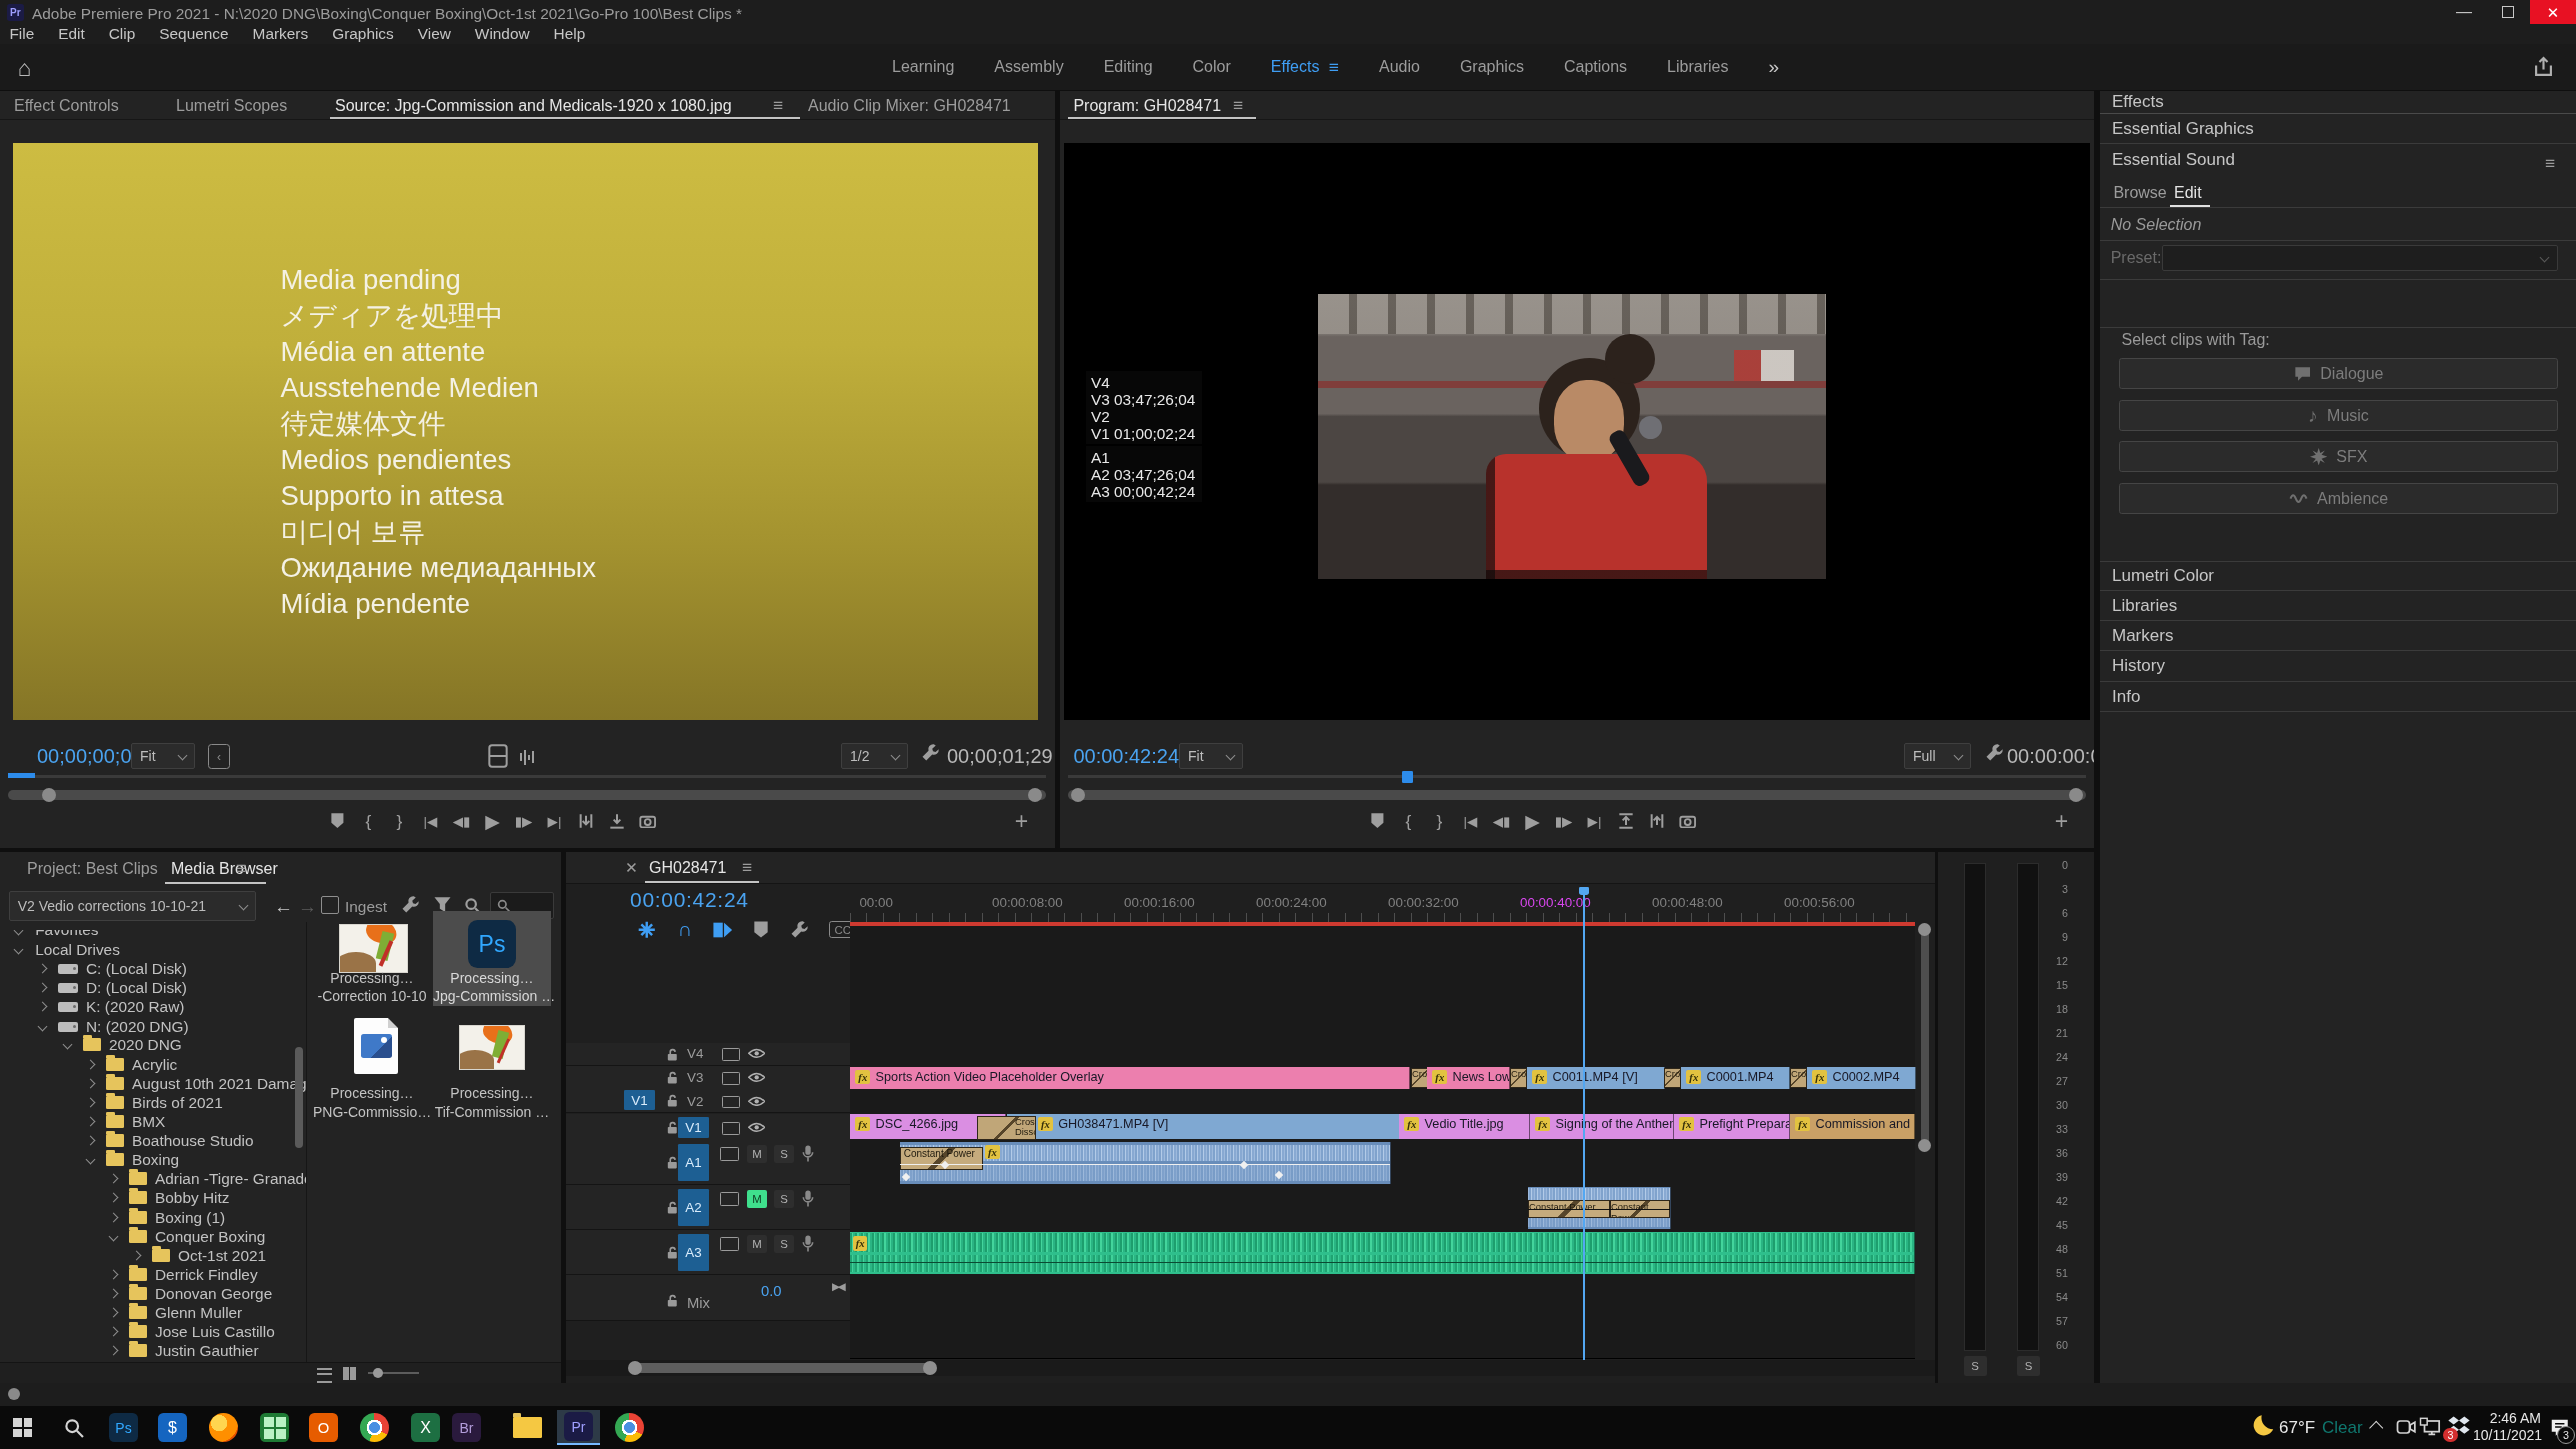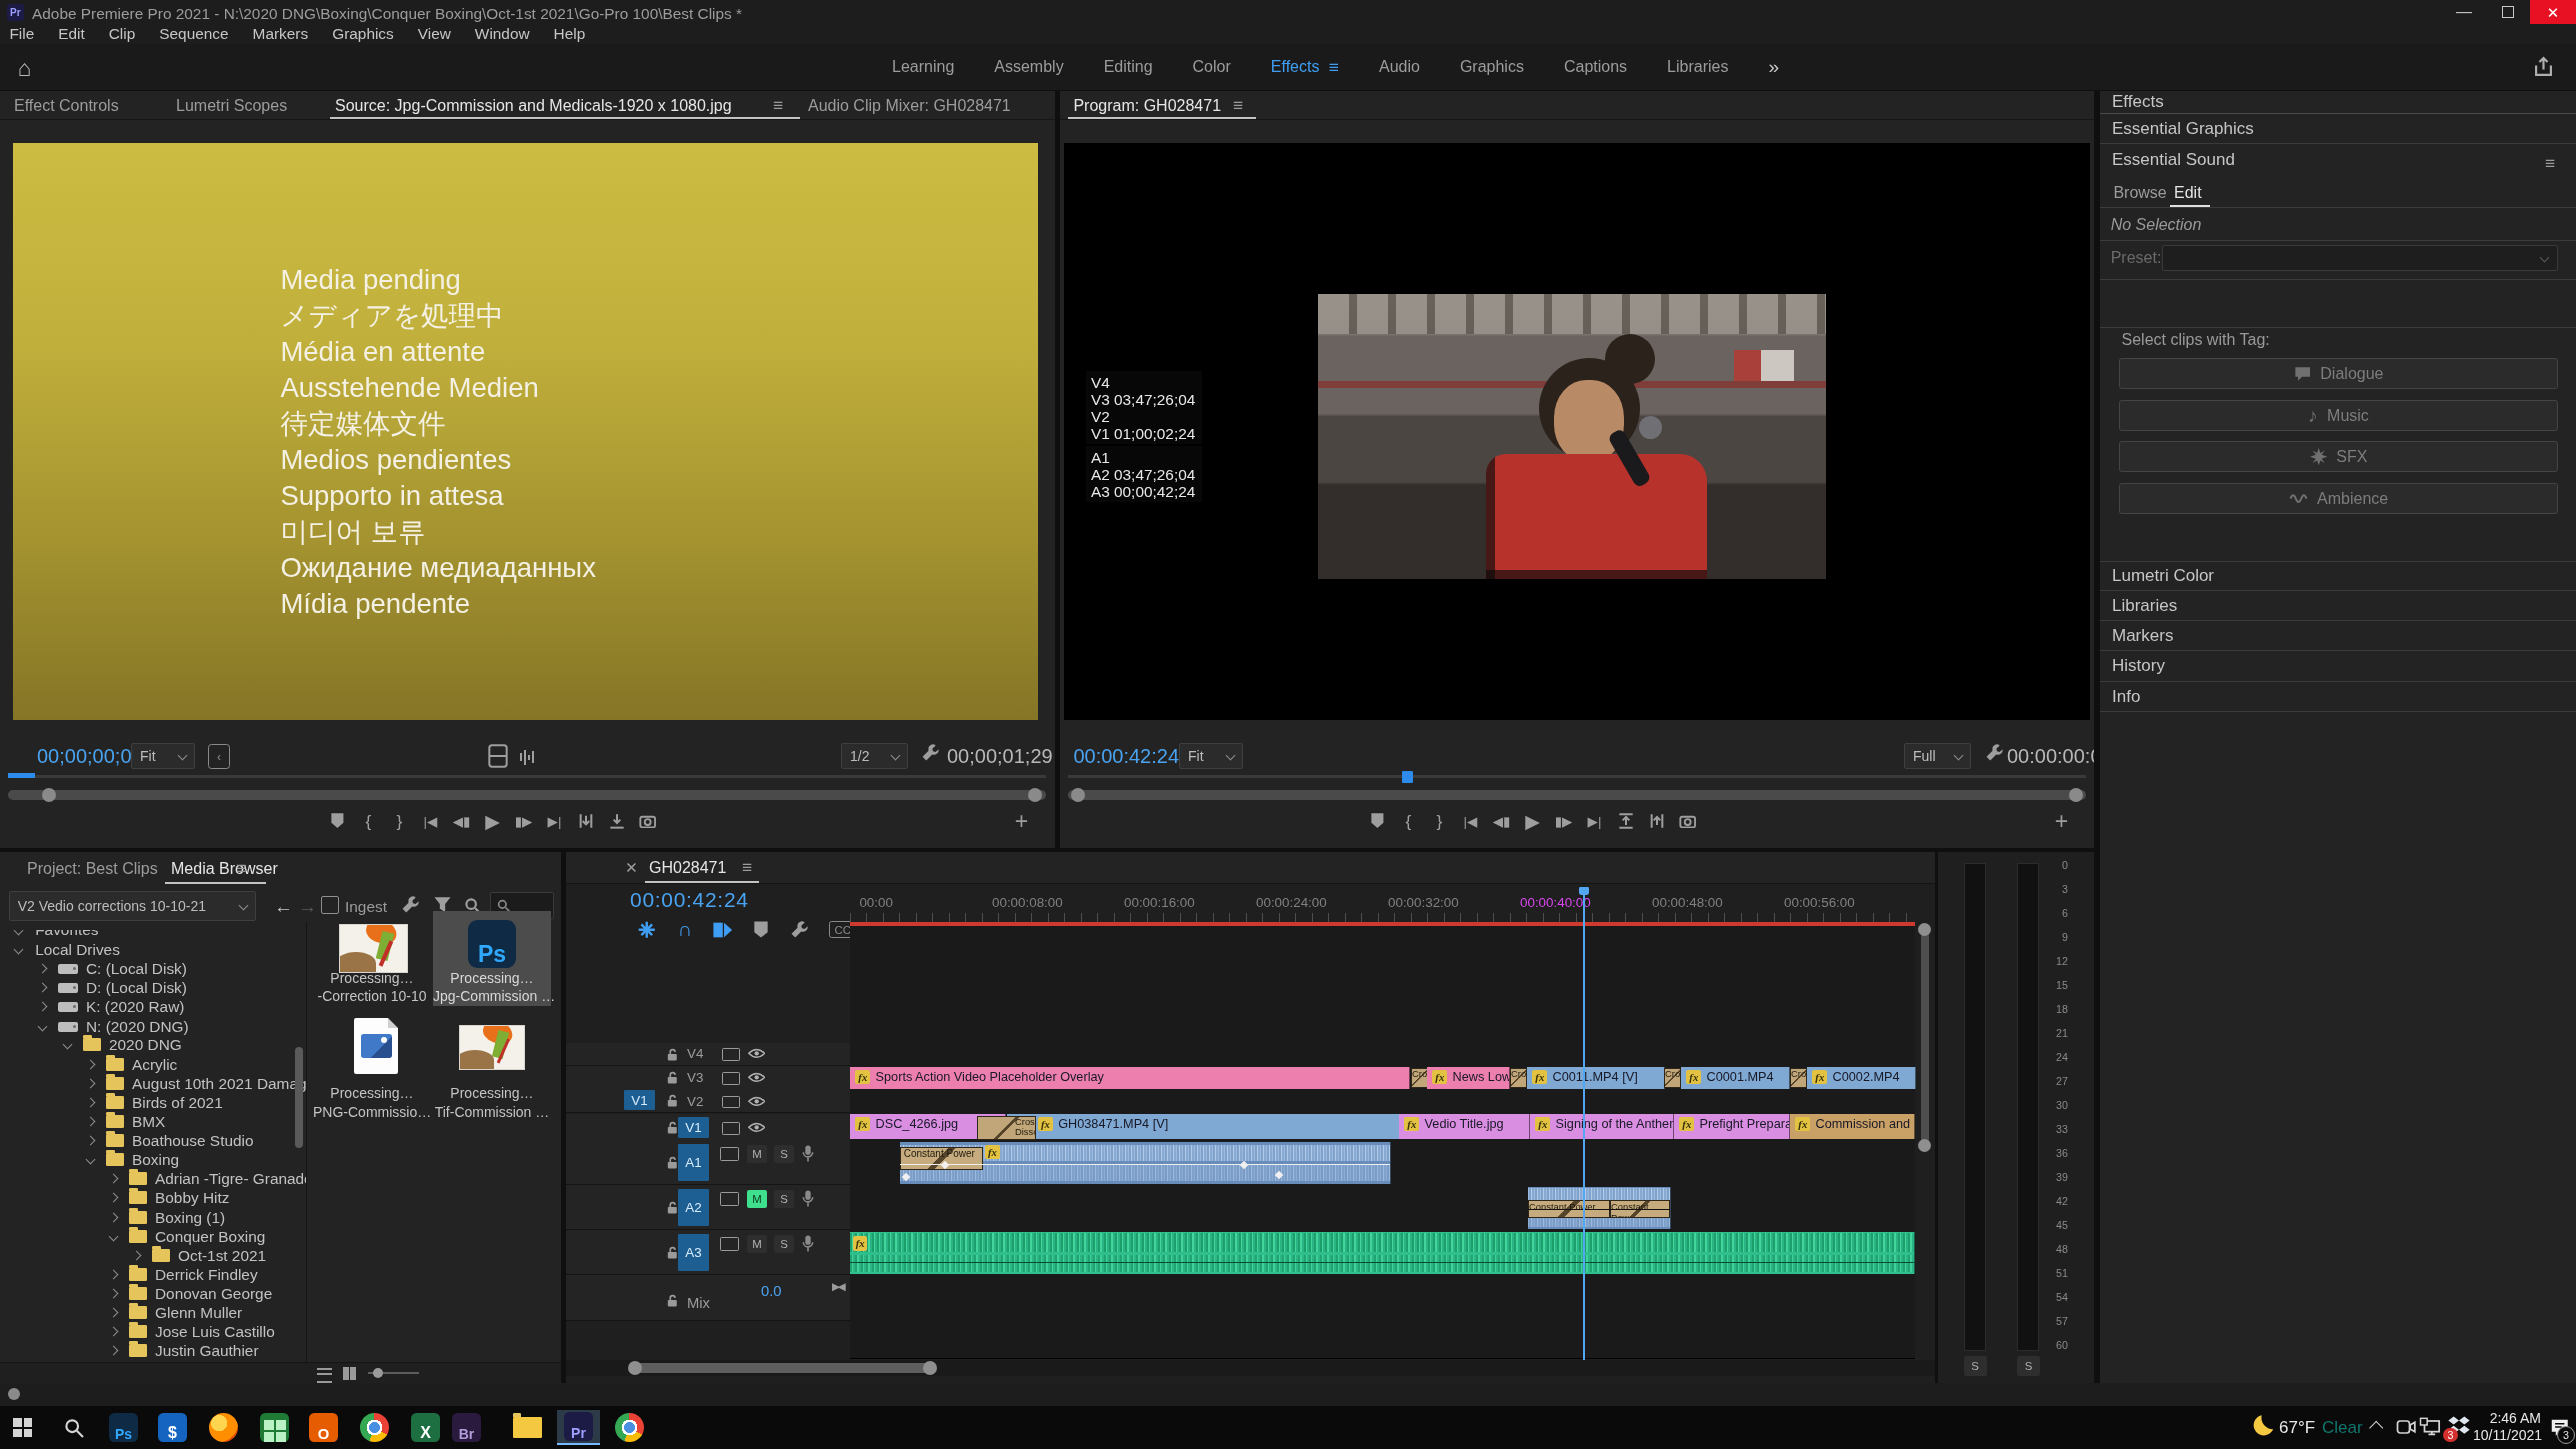--- a/index.html
+++ b/index.html
@@ -28,21 +28,21 @@
   .wavegreen{position:absolute;background-image:repeating-linear-gradient(90deg,#1d9e6d 0 2px,#43d59c 2px 3.4px,#2ab483 3.4px 5.4px);}
   .hdrrow{position:absolute;left:0;width:284px;background:#242424;border-bottom:0.7px solid #141414;box-sizing:border-box;}
   .bluetag{position:absolute;background:#1d5f93;border-radius:1.3px;color:#d9ecfc;font-size:13.4px;display:flex;align-items:center;justify-content:center;}
   .msbtn{position:absolute;width:20px;height:18px;background:#2e2e2e;border-radius:2px;color:#b2b2b2;font-size:11.4px;display:flex;align-items:center;justify-content:center;}
   .tbtn{display:flex;align-items:center;justify-content:center;width:31px;height:28px;color:#9e9e9e;font-size:17.4px;}
   .sidehdr{position:absolute;left:0;width:476px;display:flex;align-items:center;color:#c6c6c6;font-size:17px;padding-left:12px;box-sizing:border-box;}
   .sidediv{position:absolute;left:0;width:476px;height:0.7px;background:#3b3b3b;}
   .tagbtn{position:absolute;left:19px;width:439px;height:31px;background:#2b2b2b;border:0.7px solid #454545;border-radius:2.7px;display:flex;align-items:center;justify-content:center;gap:9.4px;color:#7d7d7d;font-size:16px;box-sizing:border-box;}
   .diamond{position:absolute;width:6px;height:6px;background:#f0f0f0;transform:rotate(45deg);}
   .appicon{position:absolute;top:4px;width:43px;height:35px;display:flex;align-items:center;justify-content:center;}
-  .sq{border-radius:5.4px;display:flex;align-items:flex-end;justify-content:center;font-weight:bold;}
+  .sq{border-radius:5.4px;display:flex;align-items:center;justify-content:center;font-weight:normal;}
   .badge{position:absolute;background:#d32f2f;color:#fff;font-size:10.7px;border-radius:50%;width:14.8px;height:14.8px;display:flex;align-items:center;justify-content:center;}
   .meternum{color:#8a8a8a;font-size:10.7px;text-align:right;width:23px;}
   svg{display:block;}
 </style>
 </head>
 <body>
 
 <div id="root">
 
   <div class="panel" style="left:0;top:0;width:2576px;height:44px;background:#1d1d1d;">

